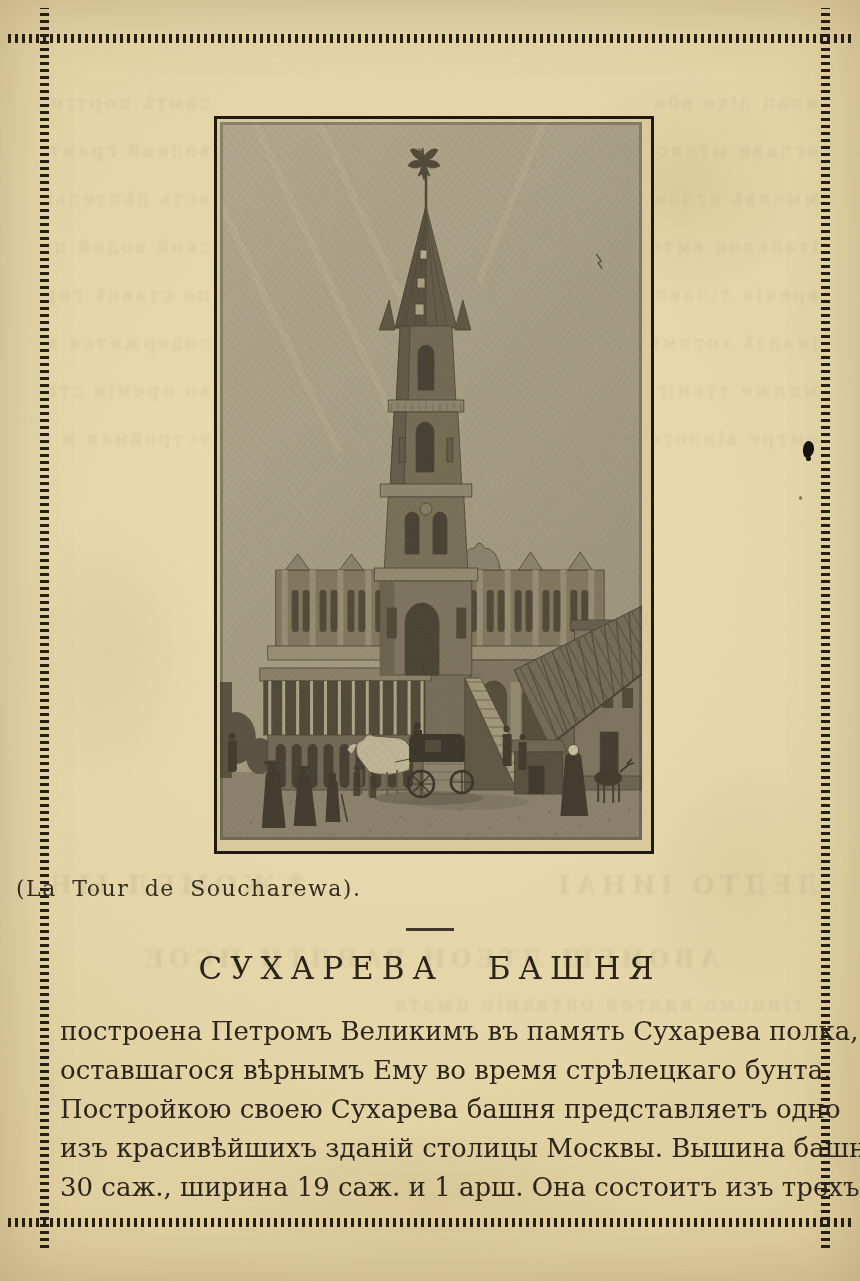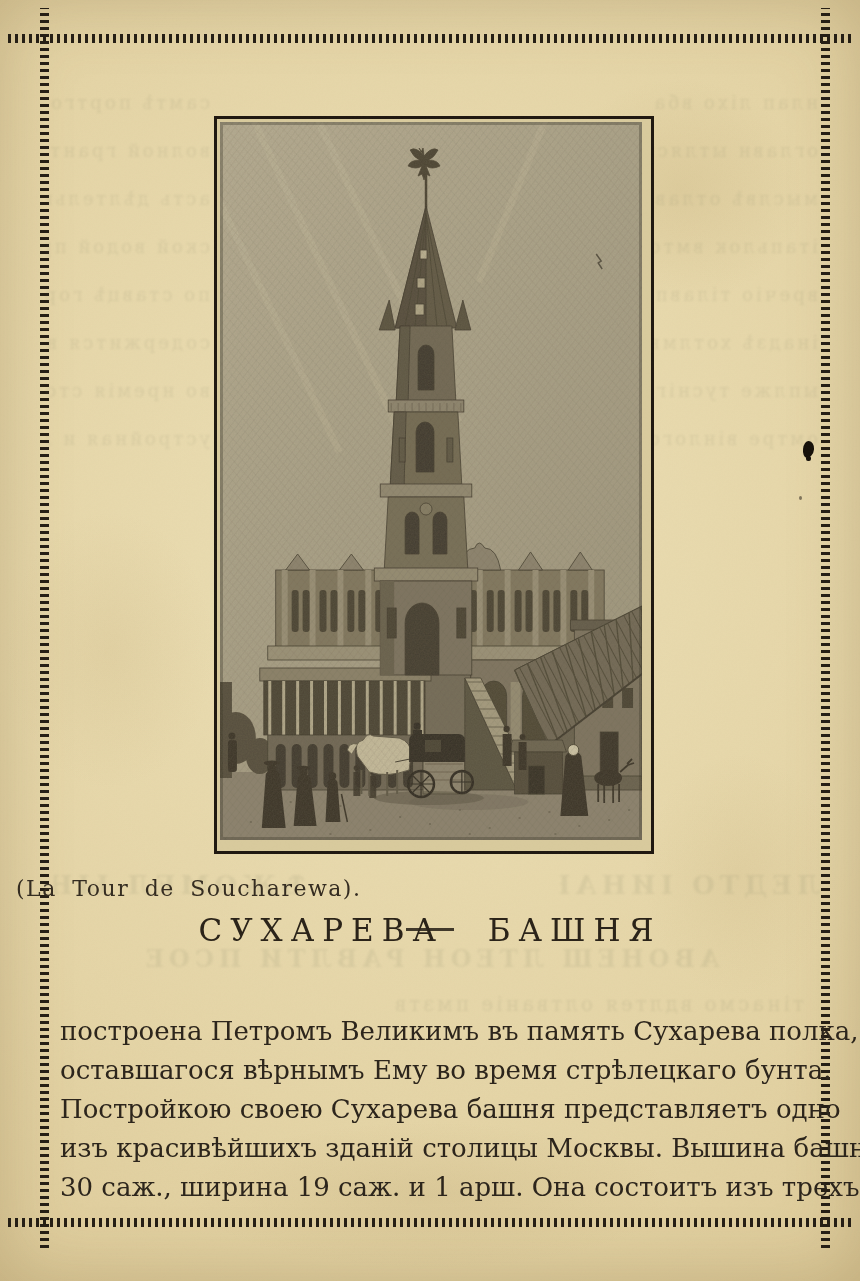--- a/index.html
+++ b/index.html
@@ -22,21 +22,21 @@
   .ghost.big{font-weight:bold;opacity:.11;letter-spacing:5px;}
   
   .fig-frame{position:absolute;left:214px;top:116px;width:440px;height:738px;
     box-sizing:border-box;border:3px solid #1e1710;background:#d9cb9e;
     padding:3px 9px 11px 3px;}
   .fig-frame svg{display:block;width:100%;height:100%;background:#b0a88e;}
   .caption{position:absolute;left:16px;top:876px;width:860px;text-align:left;
     font-size:22px;letter-spacing:1.5px;word-spacing:7px;color:#332b20;}
   .divider{position:absolute;left:50%;top:928px;width:48px;margin-left:-24px;
     border-top:3px solid #40382a;}
-  .heading{position:absolute;left:0;top:912px;width:860px;text-align:center;
+  .heading{position:absolute;left:0;top:950px;width:860px;text-align:center;
     font-size:31px;font-weight:normal;letter-spacing:8px;word-spacing:26px;color:#292218;margin:0;}
   .bodytext{position:absolute;left:60px;top:1012px;width:740px;font-size:26px;line-height:39px;color:#2b241b;}
   .bline{text-align:justify;text-align-last:justify;white-space:nowrap;}
   .pagenum{position:absolute;left:0;top:1246px;width:860px;text-align:center;
     font-size:24px;word-spacing:16px;color:#50462f;opacity:.85;}
   .blot{position:absolute;left:803px;top:441px;width:11px;height:17px;background:#15100a;
     border-radius:45% 55% 60% 40%/50% 45% 55% 50%;transform:rotate(6deg);}
   .blot2{position:absolute;left:806px;top:456px;width:5px;height:5px;background:#15100a;border-radius:40%;}
   .dot{position:absolute;left:799px;top:496px;width:3px;height:4px;background:#3a3226;opacity:.6;border-radius:50%;}
 </style>

